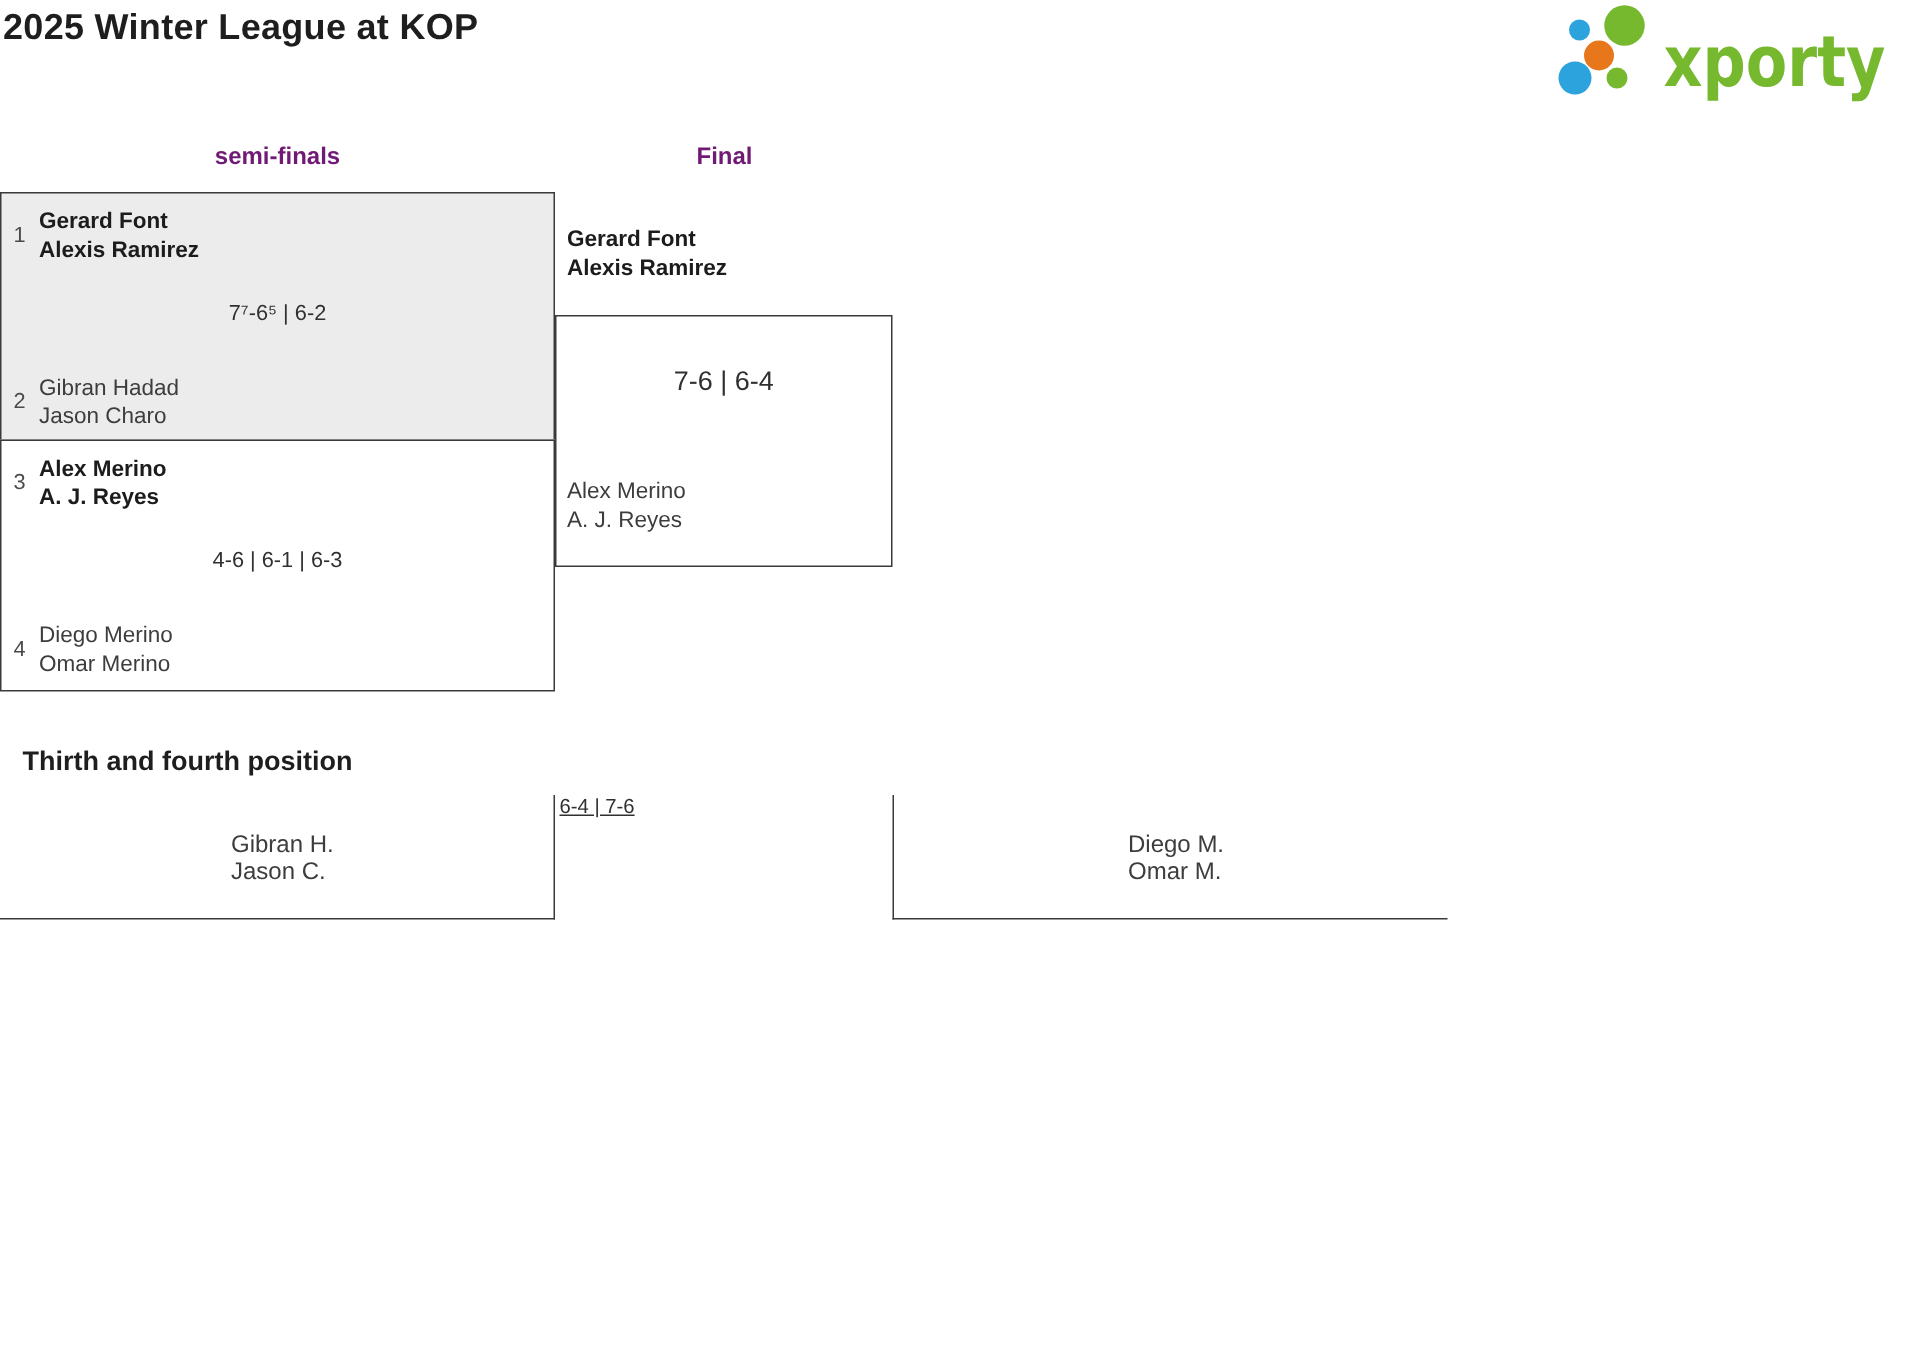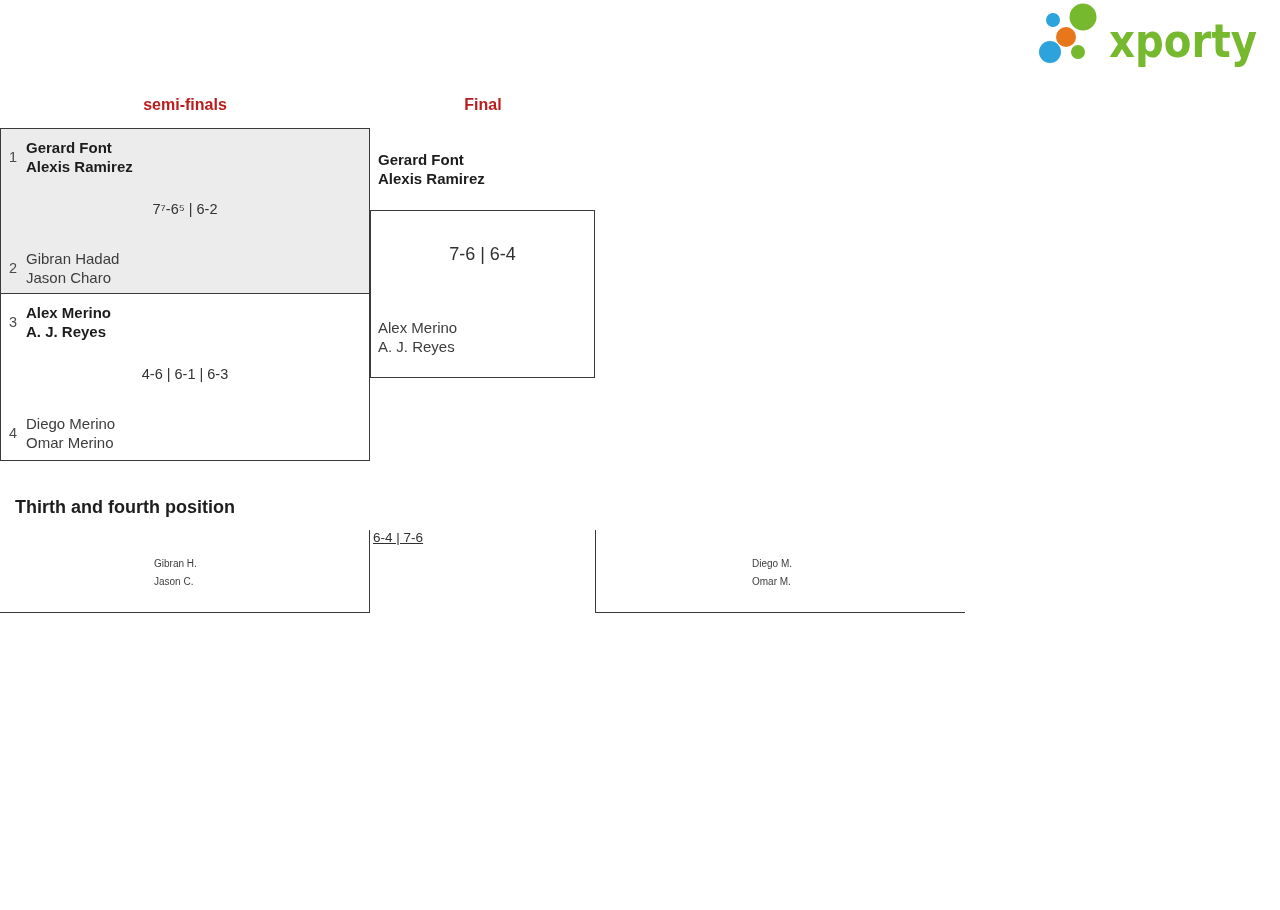--- a/index.html
+++ b/index.html
@@ -6,21 +6,21 @@
   html,body { width:1280px; height:910px; background:#ffffff; overflow:hidden; }
   body { font-family:"Liberation Sans","DejaVu Sans",sans-serif; color:#1f1f1f; }
   .page { position:relative; width:1280px; height:910px; background:#fff; }
 
   
   .title-block { position:absolute; left:2px; top:2px; }
   .title-line { font-size:24px; font-weight:600; line-height:33px; color:#1e1e1e; letter-spacing:0.2px; }
   .logo { position:absolute; left:1037px; top:0; width:225px; height:75px; }
 
   
-  .round-header { position:absolute; top:96px; font-size:16px; font-weight:600; color:#b91c1c; text-align:center; }
+  .round-header { position:absolute; top:96px; font-size:16px; font-weight:600; color:#701a75; text-align:center; }
   .round-header.sf { left:0; width:370px; }
   .round-header.f  { left:370px; width:226px; }
 
   
   .match-box { position:absolute; left:0; width:370px; border:1px solid #3a3a3a; background:#fff; }
   .match-box.m1 { top:128px; height:166px; background:#ececec; }
   .match-box.m2 { top:293px; height:168px; }
   .team-row { position:absolute; left:8px; display:flex; align-items:center; }
   .team-row.top { top:9px; }
   .team-row.bottom { top:120px; }
@@ -38,31 +38,32 @@
   .final-team { position:absolute; left:378px; font-size:15px; line-height:19px; }
   .final-team.winner { top:150px; font-weight:700; color:#1c1c1c; }
   .final-team.loser  { top:318px; color:#3d3d3d; }
 
   
   .third-title { position:absolute; left:0; top:497px; font-size:18px; font-weight:600; color:#1e1e1e;padding-left:15px; }
   .third-left  { position:absolute; left:0; top:530px; width:370px; height:83px;
                  border-right:1px solid #3a3a3a; border-bottom:1px solid #3a3a3a; }
   .third-right { position:absolute; left:595px; top:530px; width:370px; height:83px;
                  border-left:1px solid #3a3a3a; border-bottom:1px solid #3a3a3a; }
-  .third-team { position:absolute; top:25px; font-size:10px; line-height:17.5px; color:#3d3d3d; }
+  .third-team { position:absolute; top:25px; font-size:16px; line-height:17.5px; color:#3d3d3d; }
   .third-left .third-team  { left:154px; }
   .third-right .third-team { left:156px; }
   .third-score { position:absolute; left:373px; top:530px; font-size:13.5px; color:#303030;text-decoration:underline; }
 </style>
 </head>
 <body>
 
 <div class="page">
 
   <div class="title-block">
+    <div class="title-line">2025 Winter League at KOP</div>
   </div>
 
   <div class="logo">
     <svg width="225" height="75" viewBox="0 0 225 75">
       <circle cx="16" cy="20" r="7" fill="#2CA3DC"></circle>
       <circle cx="46" cy="17" r="13.5" fill="#76B82E"></circle>
       <circle cx="29" cy="37" r="10" fill="#E8761B"></circle>
       <circle cx="13" cy="52" r="11" fill="#2CA3DC"></circle>
       <circle cx="41" cy="52" r="7" fill="#76B82E"></circle>
       <text x="72" y="57" font-size="47" font-weight="bold" textLength="148" lengthAdjust="spacingAndGlyphs" font-family="DejaVu Sans, sans-serif" fill="#76B82E">xporty</text>

